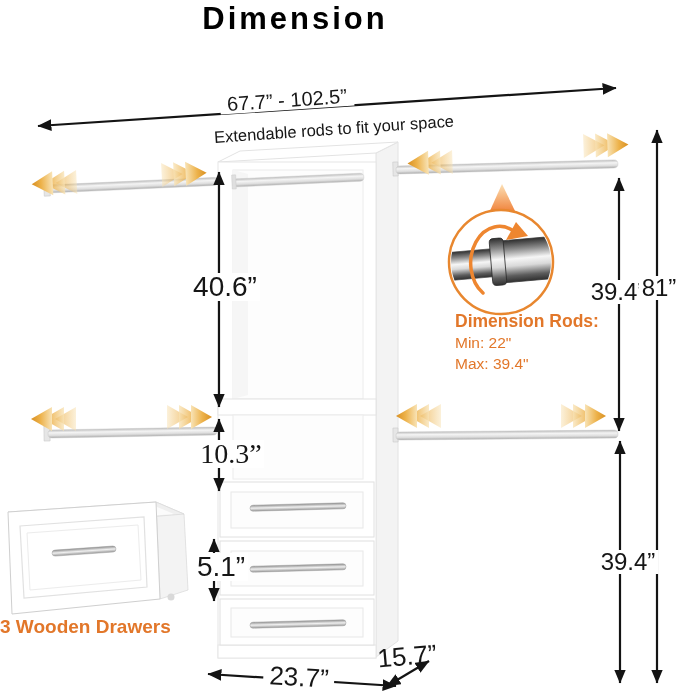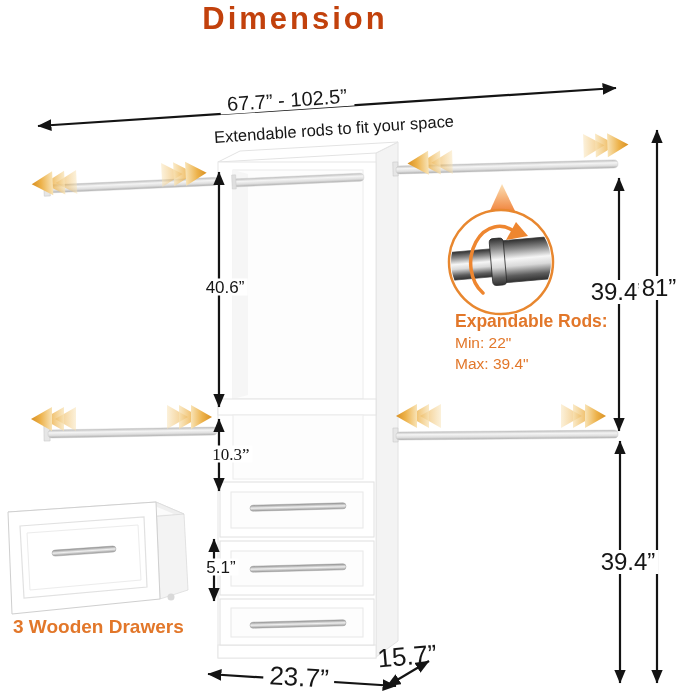--- a/index.html
+++ b/index.html
@@ -3,26 +3,26 @@
 <meta charset="utf-8">
 <style>
   html,body { margin:0; padding:0; background:#fff; }
   .canvas {
     position:relative; width:679px; height:695px; background:#fff;
     font-family:"Liberation Sans", sans-serif; overflow:hidden;
   }
   .art { position:absolute; left:0; top:0; width:679px; height:695px; }
   .title {
     position:absolute; left:295px; top:1px; transform:translateX(-50%);
-    font-size:31px; font-weight:bold; letter-spacing:3px; color:#c2410c;
+    font-size:31px; font-weight:bold; letter-spacing:3px; color:#000000;
     white-space:nowrap;
   }
   .lbl {
     position:absolute; transform:translate(-50%,-50%);
-    font-size:17px; color:#161616; background:#fff; padding:0 3px;
+    font-size:28px; color:#161616; background:#fff; padding:0 3px;
     white-space:nowrap; line-height:1;
   }
   .lbl.rot-top    { transform:translate(-50%,-50%) rotate(-3.9deg); }
   .lbl.rot-width  { transform:translate(-50%,-50%) rotate(3.4deg); }
   .lbl.rot-depth  { transform:translate(-50%,-50%) rotate(-5deg); background:transparent; }
   .lbl.range   { font-size:20px; padding:0 7px; }
   .lbl.caption { font-size:16.5px; background:transparent; }
   .lbl.small24 { font-size:24px; }
   .lbl.big26   { font-size:26px; padding:0 6px; }
   .orange { position:absolute; color:#E2772A; white-space:nowrap; line-height:1.2; }
@@ -194,18 +194,18 @@
   <span class="lbl" style="left:231px; top:454px;font-family:Liberation Serif, serif;">10.3”</span>
   <span class="lbl" style="left:221px; top:567px;">5.1”</span>
 
   <span class="lbl small24" style="left:618px; top:292px;">39.4”</span>
   <span class="lbl small24" style="left:659px; top:288px;text-align:center;">81”</span>
   <span class="lbl small24" style="left:628px; top:562px;">39.4”</span>
 
   <span class="lbl big26 rot-width" style="left:299px; top:677px;">23.7”</span>
   <span class="lbl big26 rot-depth" style="left:407px; top:656px;">15.7”</span>
 
-  <span class="orange head" style="left:455px; top:311px;">Expandable Rods:</span>
+  <span class="orange head" style="left:455px; top:311px;">Dimension Rods:</span>
   <span class="orange entry" style="left:455px; top:334px;">Min: 22"</span>
   <span class="orange entry" style="left:455px; top:355px;">Max: 39.4"</span>
 
-  <span class="orange note" style="left:13px; top:616px;">3 Wooden Drawers</span>
+  <span class="orange note" style="left:0; top:616px;">3 Wooden Drawers</span>
 </div>
 
 </body></html>

